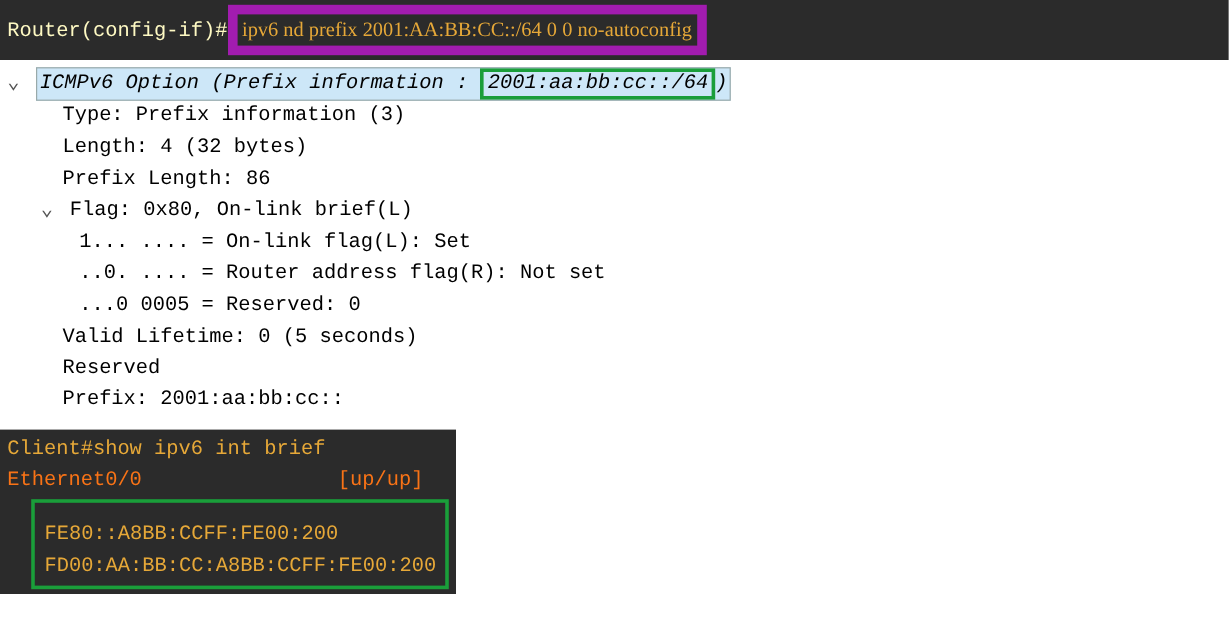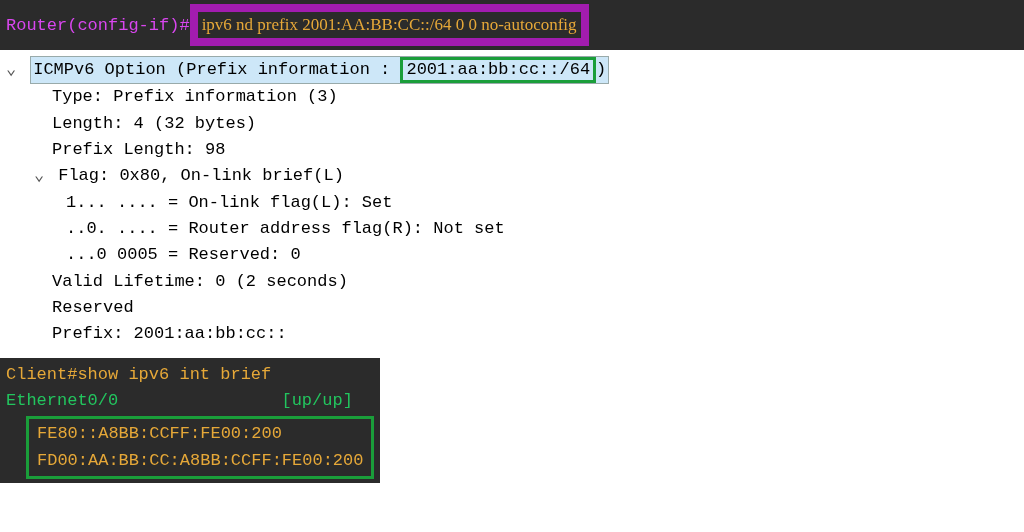--- a/index.html
+++ b/index.html
@@ -10,21 +10,21 @@
     background: #ffffff;
     width: 1024px;
   }
   .terminal-dark {
     background: #2b2b2b;
     color: #e6a838;
     padding: 4px 6px;
     line-height: 1.4;
   }
   .terminal-dark .prompt {
-    color: #d946ef;
+    color: #fef9c3;
   }
   .green-box {
     border: 8px solid #a21caf;
     padding: 1px 4px;
     display: inline-block;
     font-family: Liberation Serif, serif;
   }
   .packet-detail {
     background: #ffffff;
     color: #000000;
@@ -37,43 +37,44 @@
   .chevron {
     display: inline-block;
     width: 14px;
     color: #555;
   }
   .header-highlight {
     background: #cde7f8;
     border: 1px solid #9aa;
     padding: 0 2px;
     display: inline-block;
+    font-style: italic;
   }
   .green-box-inline {
     border: 3px solid #1a9e3a;
     padding: 0 3px;
     display: inline-block;
     line-height: 1.2;
   }
   .indent1 { padding-left: 46px; }
   .indent2 { padding-left: 28px; }
   .indent3 { padding-left: 60px; }
   .client-block {
     background: #2b2b2b;
     color: #e6a838;
     padding: 4px 6px;
     line-height: 1.55;
     display: inline-block;
   }
   .client-block .iface-row {
-    color: #22c55e;
+    color: #f97316;
   }
   .addr-box {
     border: 3px solid #1a9e3a;
-    padding: 2px 8px 2px 8px;
+    padding: 14px 8px 2px 8px;
     display: inline-block;
     margin-top: 2px;
     margin-left: 20px;
   }
   .addr-line {
     padding: 0;
   }
 </style>
 </head>
 <body>
@@ -83,26 +84,26 @@
 
 <div class="terminal-dark">
   <span class="prompt">Router(config-if)#</span><span class="green-box"><span>ipv6 nd prefix 2001:AA:BB:CC::/64 0 0 no-autoconfig</span></span>
 </div>
 
 
 <div class="packet-detail">
   <div class="tree-row"><span class="chevron">⌄</span> <span class="header-highlight"><span>ICMPv6 Option (Prefix information : </span><span class="green-box-inline"><span>2001:aa:bb:cc::/64</span></span><span>)</span></span></div>
   <div class="tree-row indent1">Type: Prefix information (3)</div>
   <div class="tree-row indent1">Length: 4 (32 bytes)</div>
-  <div class="tree-row indent1">Prefix Length: 98</div>
+  <div class="tree-row indent1">Prefix Length: 86</div>
   <div class="tree-row indent2"><span class="chevron">⌄</span> <span>Flag: 0x80, On-link brief(L)</span></div>
   <div class="tree-row indent3">1... .... = On-link flag(L): Set</div>
   <div class="tree-row indent3">..0. .... = Router address flag(R): Not set</div>
   <div class="tree-row indent3">...0 0005 = Reserved: 0</div>
-  <div class="tree-row indent1">Valid Lifetime: 0 (2 seconds)</div>
+  <div class="tree-row indent1">Valid Lifetime: 0 (5 seconds)</div>
   <div class="tree-row indent1">Reserved</div>
   <div class="tree-row indent1">Prefix: 2001:aa:bb:cc::</div>
 </div>
 
 
 <div class="client-block">
   <div>Client#show ipv6 int brief</div>
   <div class="iface-row"><span>Ethernet0/0</span><span>&nbsp;&nbsp;&nbsp;&nbsp;&nbsp;&nbsp;&nbsp;&nbsp;&nbsp;&nbsp;&nbsp;&nbsp;&nbsp;&nbsp;&nbsp;&nbsp;</span><span>[up/up]</span></div>
   <div class="addr-box">
     <div class="addr-line">FE80::A8BB:CCFF:FE00:200</div>

